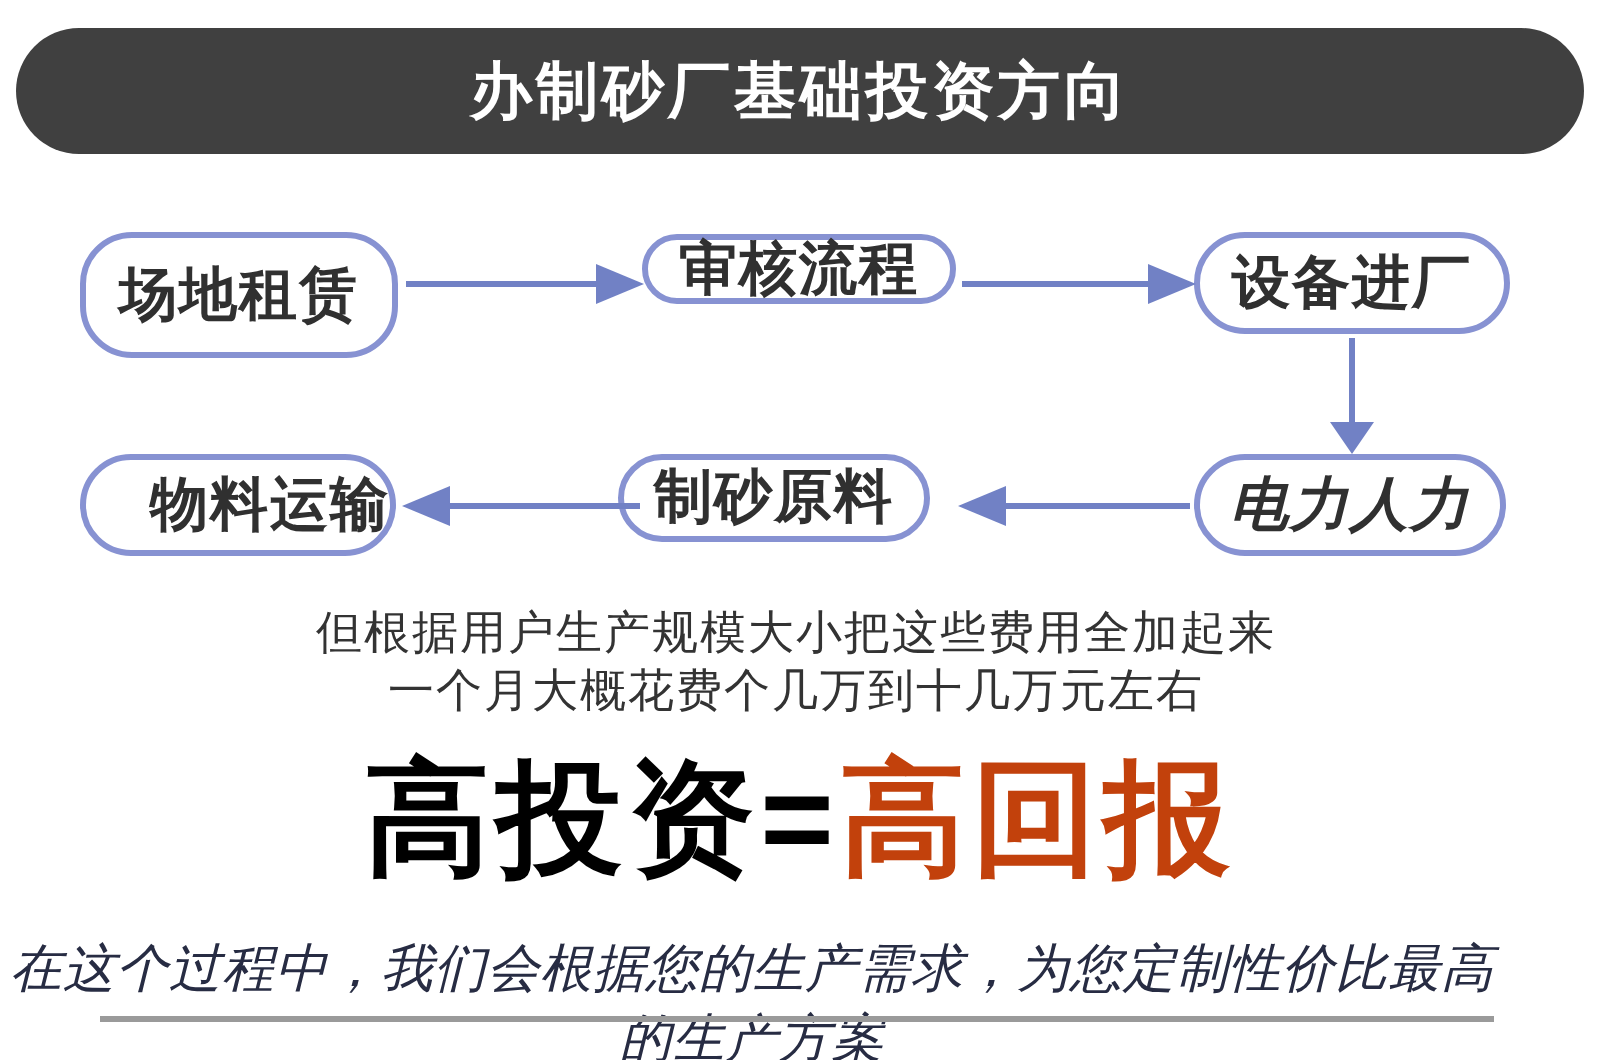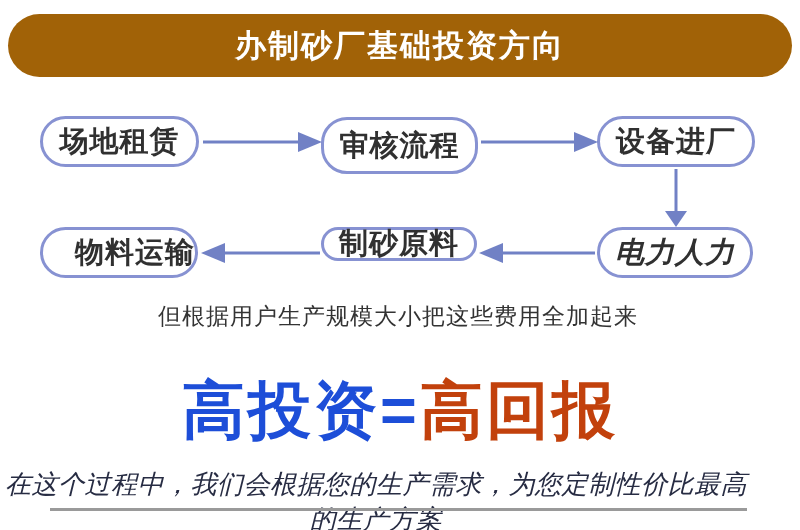--- a/index.html
+++ b/index.html
@@ -5,55 +5,55 @@
   * { margin:0; padding:0; box-sizing:border-box; }
   html,body { width:800px; height:530px; }
   body {
     position:relative;
     background:#ffffff;
     font-family:"Liberation Sans","DejaVu Sans",sans-serif;
     overflow:hidden;
   }
   .banner {
     position:absolute; left:8px; top:14px; width:784px; height:63px;
-    background:#a16207; border-radius:32px;
+    background:#404040; border-radius:32px;
     display:flex; align-items:center; justify-content:center;
   }
   .banner-title {
     color:#ffffff; font-size:31px; font-weight:bold; letter-spacing:2px;
   }
   .flow-box {
     position:absolute;
     background:#ffffff;
     border:3px solid #8792d2;
     border-radius:26px;
     display:flex; align-items:center; justify-content:center;
     font-size:29px; font-weight:bold; color:#303030; letter-spacing:1px;
   }
-  .r1b1 { left:40px;  top:116px; width:159px; height:51px; }
-  .r1b2 { left:321px; top:117px; width:157px; height:57px; }
+  .r1b1 { left:40px;  top:116px; width:159px; height:63px; }
+  .r1b2 { left:321px; top:117px; width:157px; height:35px; }
   .r1b3 { left:597px; top:116px; width:158px; height:51px;text-align:center; }
   .r2b1 { left:40px;  top:227px; width:158px; height:51px;justify-content:flex-end; }
-  .r2b2 { left:321px; top:227px; width:156px; height:34px; }
+  .r2b2 { left:309px; top:227px; width:156px; height:44px; }
   .r2b3 { left:597px; top:227px; width:156px; height:51px;font-style:italic; }
   .arrow-layer {
     position:absolute; left:0; top:0; width:800px; height:530px;
     pointer-events:none;
   }
   .description {
     position:absolute; left:0; top:302px; width:796px;
     text-align:center; font-size:23px; line-height:29px; color:#333333;
     letter-spacing:1px;
   }
   .headline {
     position:absolute; left:0; top:370px; width:800px;
     text-align:center; font-size:63px; font-weight:bold; letter-spacing:3px;
     line-height:80px;
   }
-  .headline .dark { color:#1d4ed8; }
+  .headline .dark { color:#000000; }
   .headline .red  { color:#c2410c; }
   .footer-note {
     position:absolute; left:0; top:467px; width:752px;
     text-align:center; font-size:26px; font-weight:normal; font-style:italic;
     color:#272c43; letter-spacing:0.5px;
   }
   .divider {
     position:absolute; left:50px; top:508px; width:697px; height:3px;
     background:#9a9a9a;
   }
@@ -108,20 +108,21 @@
     </g>
     <g>
       <polygon points="503,243 479,253 503,263" stroke="none"></polygon>
       <line x1="503" y1="253" x2="595" y2="253"></line>
     </g>
   </g>
 </svg>
 
 <div class="description">
   <div>但根据用户生产规模大小把这些费用全加起来</div>
+  <div>一个月大概花费个几万到十几万元左右</div>
 </div>
 
 <div class="headline">
   <span class="dark">高投资=</span><span class="red">高回报</span>
 </div>
 
 <div class="footer-note">在这个过程中，我们会根据您的生产需求，为您定制性价比最高的生产方案</div>
 
 <div class="divider"></div>
 

